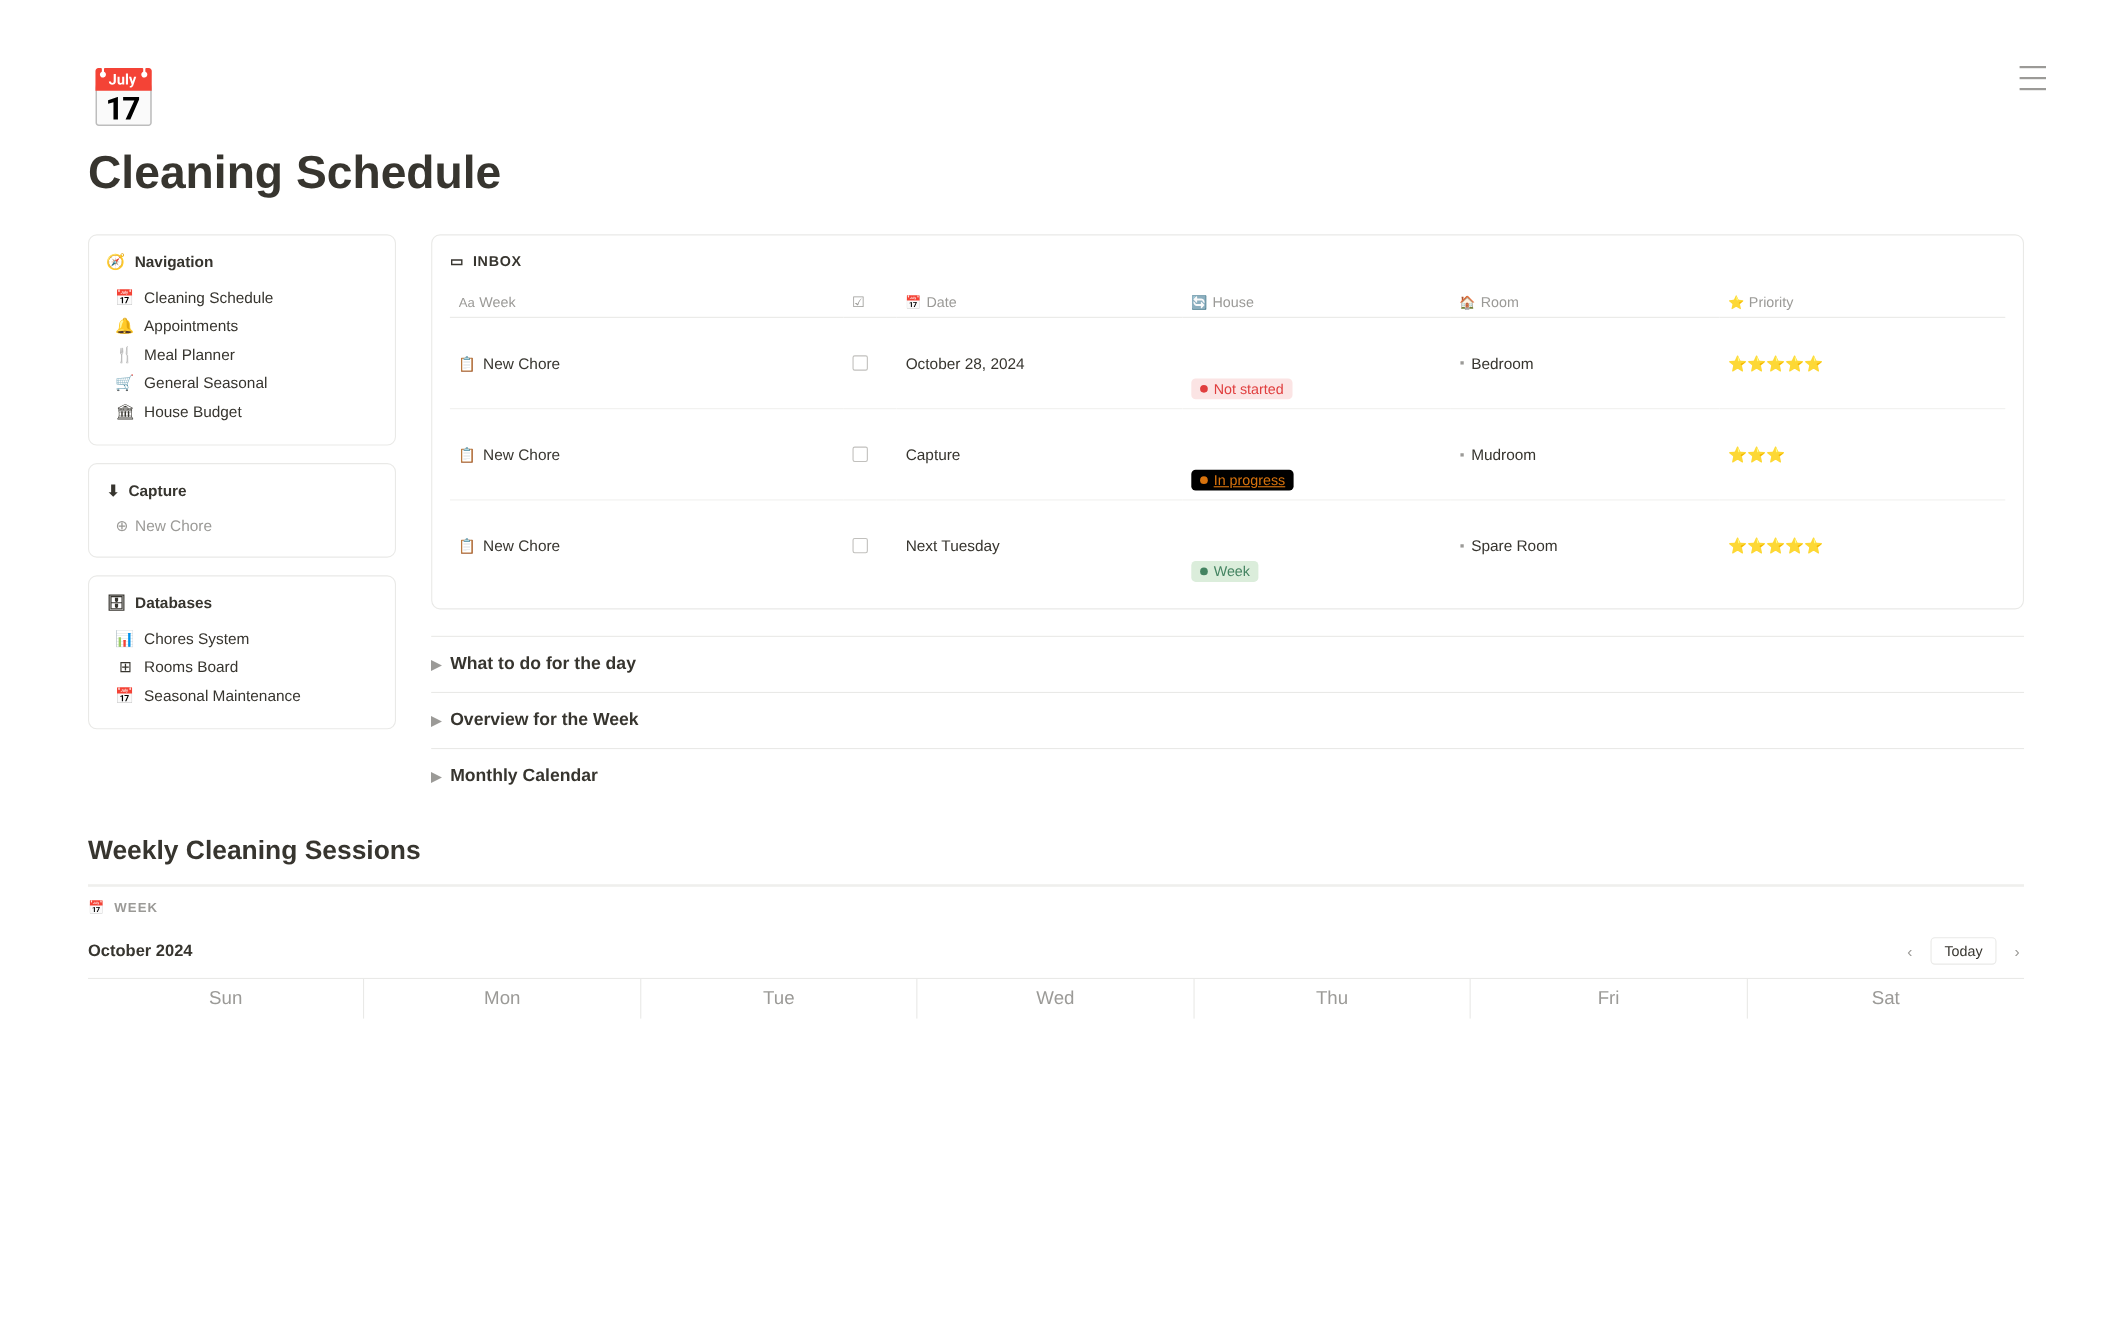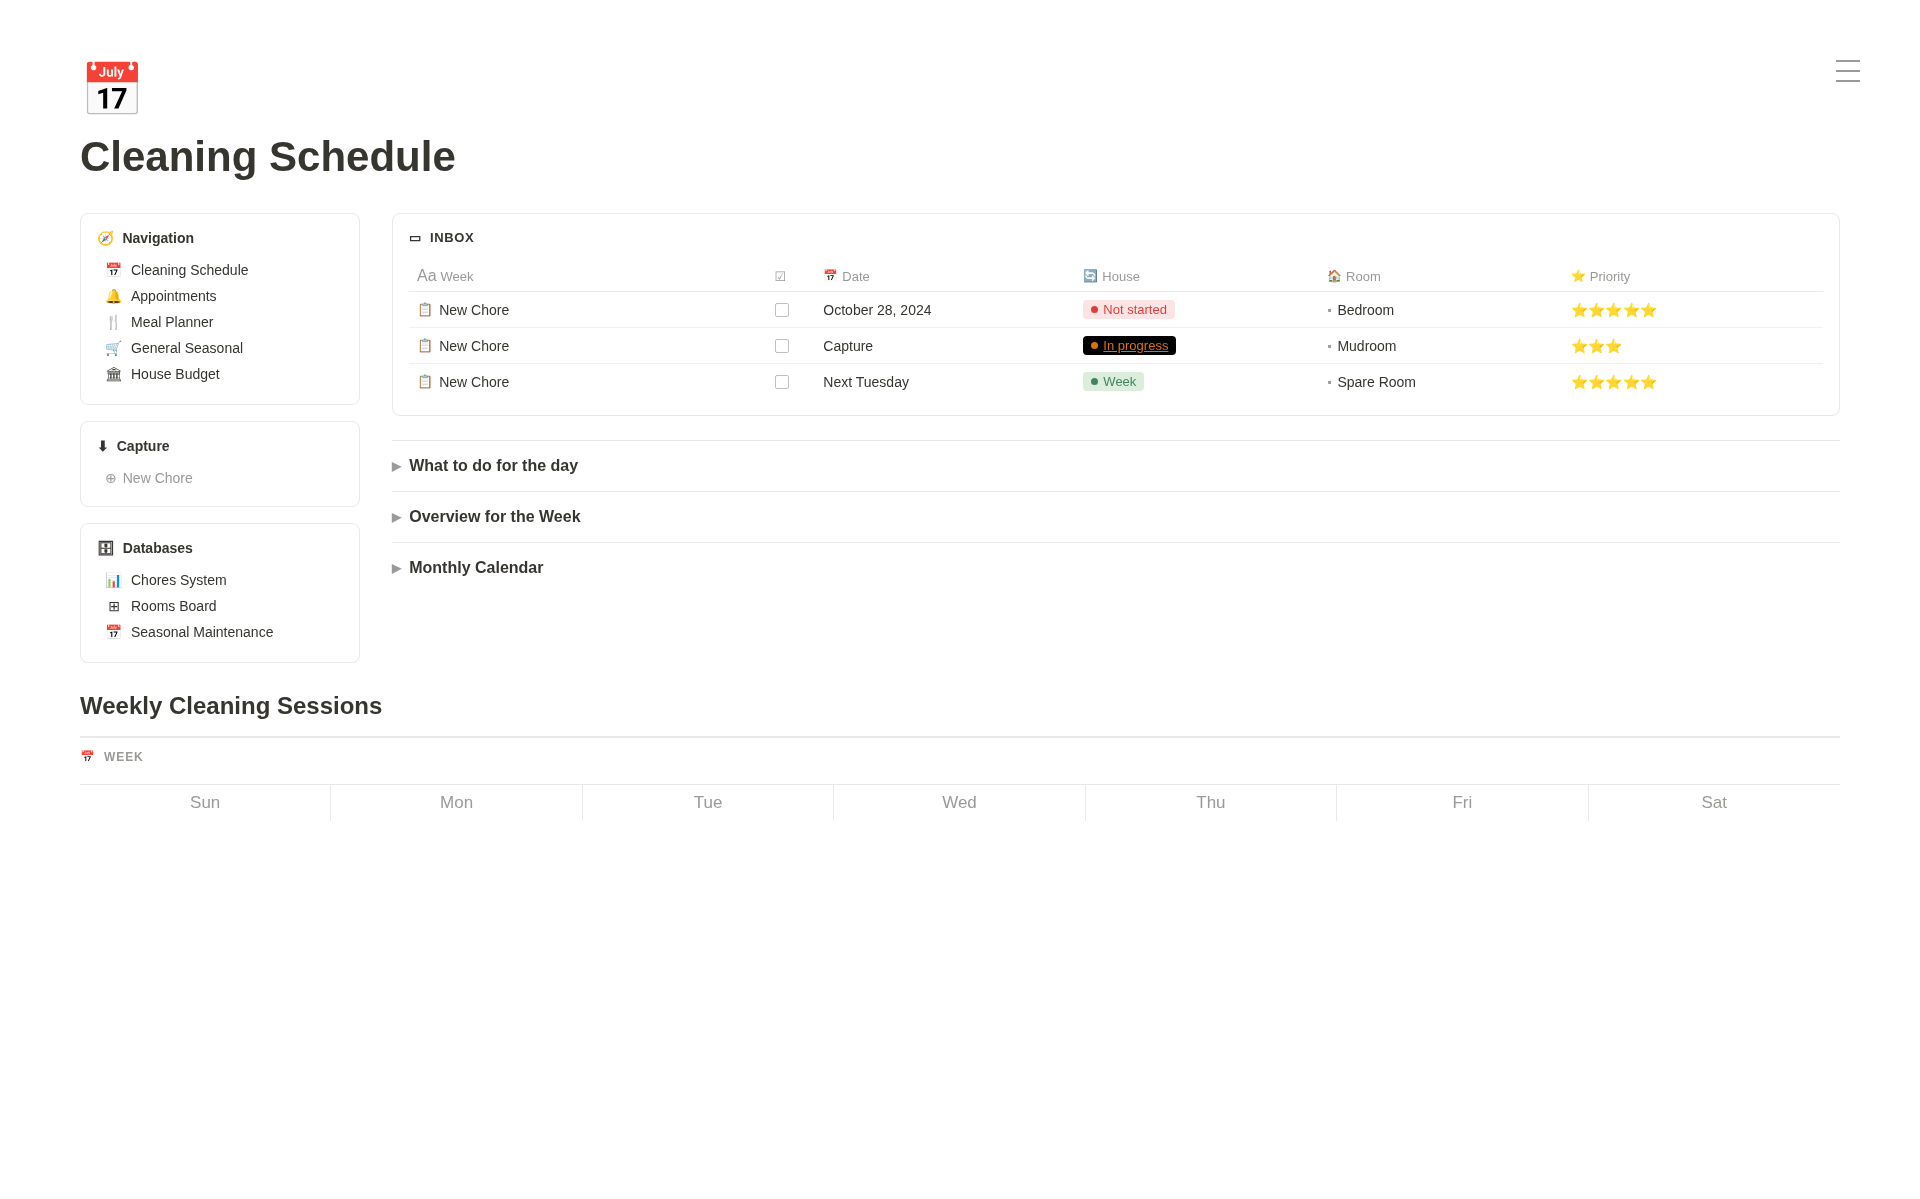--- a/index.html
+++ b/index.html
@@ -181,20 +181,21 @@
     }
 
     .status-badge {
       display: inline-flex;
       align-items: center;
       gap: 5px;
       padding: 2px 8px;
       border-radius: 4px;
       font-size: 13px;
       font-weight: 500;
+      margin-top: 47px;
     }
 
     .status-not-started {
       background: #fbe4e4;
       color: #e03e3e;
     }
     .status-in-progress {
       background: #000000;
       color: #d9730d;
       text-decoration: underline;
@@ -410,21 +411,21 @@
       <div class="inbox-container">
         <div class="inbox-header">
           <span>▭</span>
           <span>INBOX</span>
         </div>
         <table class="inbox-table">
           <thead>
             <tr>
               <th class="col-name">
                 <div class="th-name">
-                  <span style="font-size:16px; color:#9b9a97;">Aa</span>
+                  <span style="font-size:12px; color:#9b9a97;">Aa</span>
                   <span>Week</span>
                 </div>
               </th>
               <th class="col-check">
                 <span style="color:#9b9a97;">☑</span>
               </th>
               <th class="col-date">
                 <div class="th-name">
                   <span style="font-size:12px;">📅</span>
                   <span>Date</span>
@@ -555,20 +556,28 @@
       </div>
     </div>
   </div>
 
   <div class="weekly-section">
     <h2 class="weekly-title">Weekly Cleaning Sessions</h2>
     <div style="border-top: 1px solid #e9e9e7;"></div>
     <div class="week-header">
       <span>📅</span>
       <span>WEEK</span>
+    </div>
+    <div class="month-row">
+      <span class="month-label">October 2024</span>
+      <div class="nav-controls">
+        <button class="nav-arrow">‹</button>
+        <button class="today-btn">Today</button>
+        <button class="nav-arrow">›</button>
+      </div>
     </div>
     <div class="calendar-days-header">
       <div class="day-header">Sun</div>
       <div class="day-header">Mon</div>
       <div class="day-header">Tue</div>
       <div class="day-header">Wed</div>
       <div class="day-header">Thu</div>
       <div class="day-header">Fri</div>
       <div class="day-header">Sat</div>
     </div>

